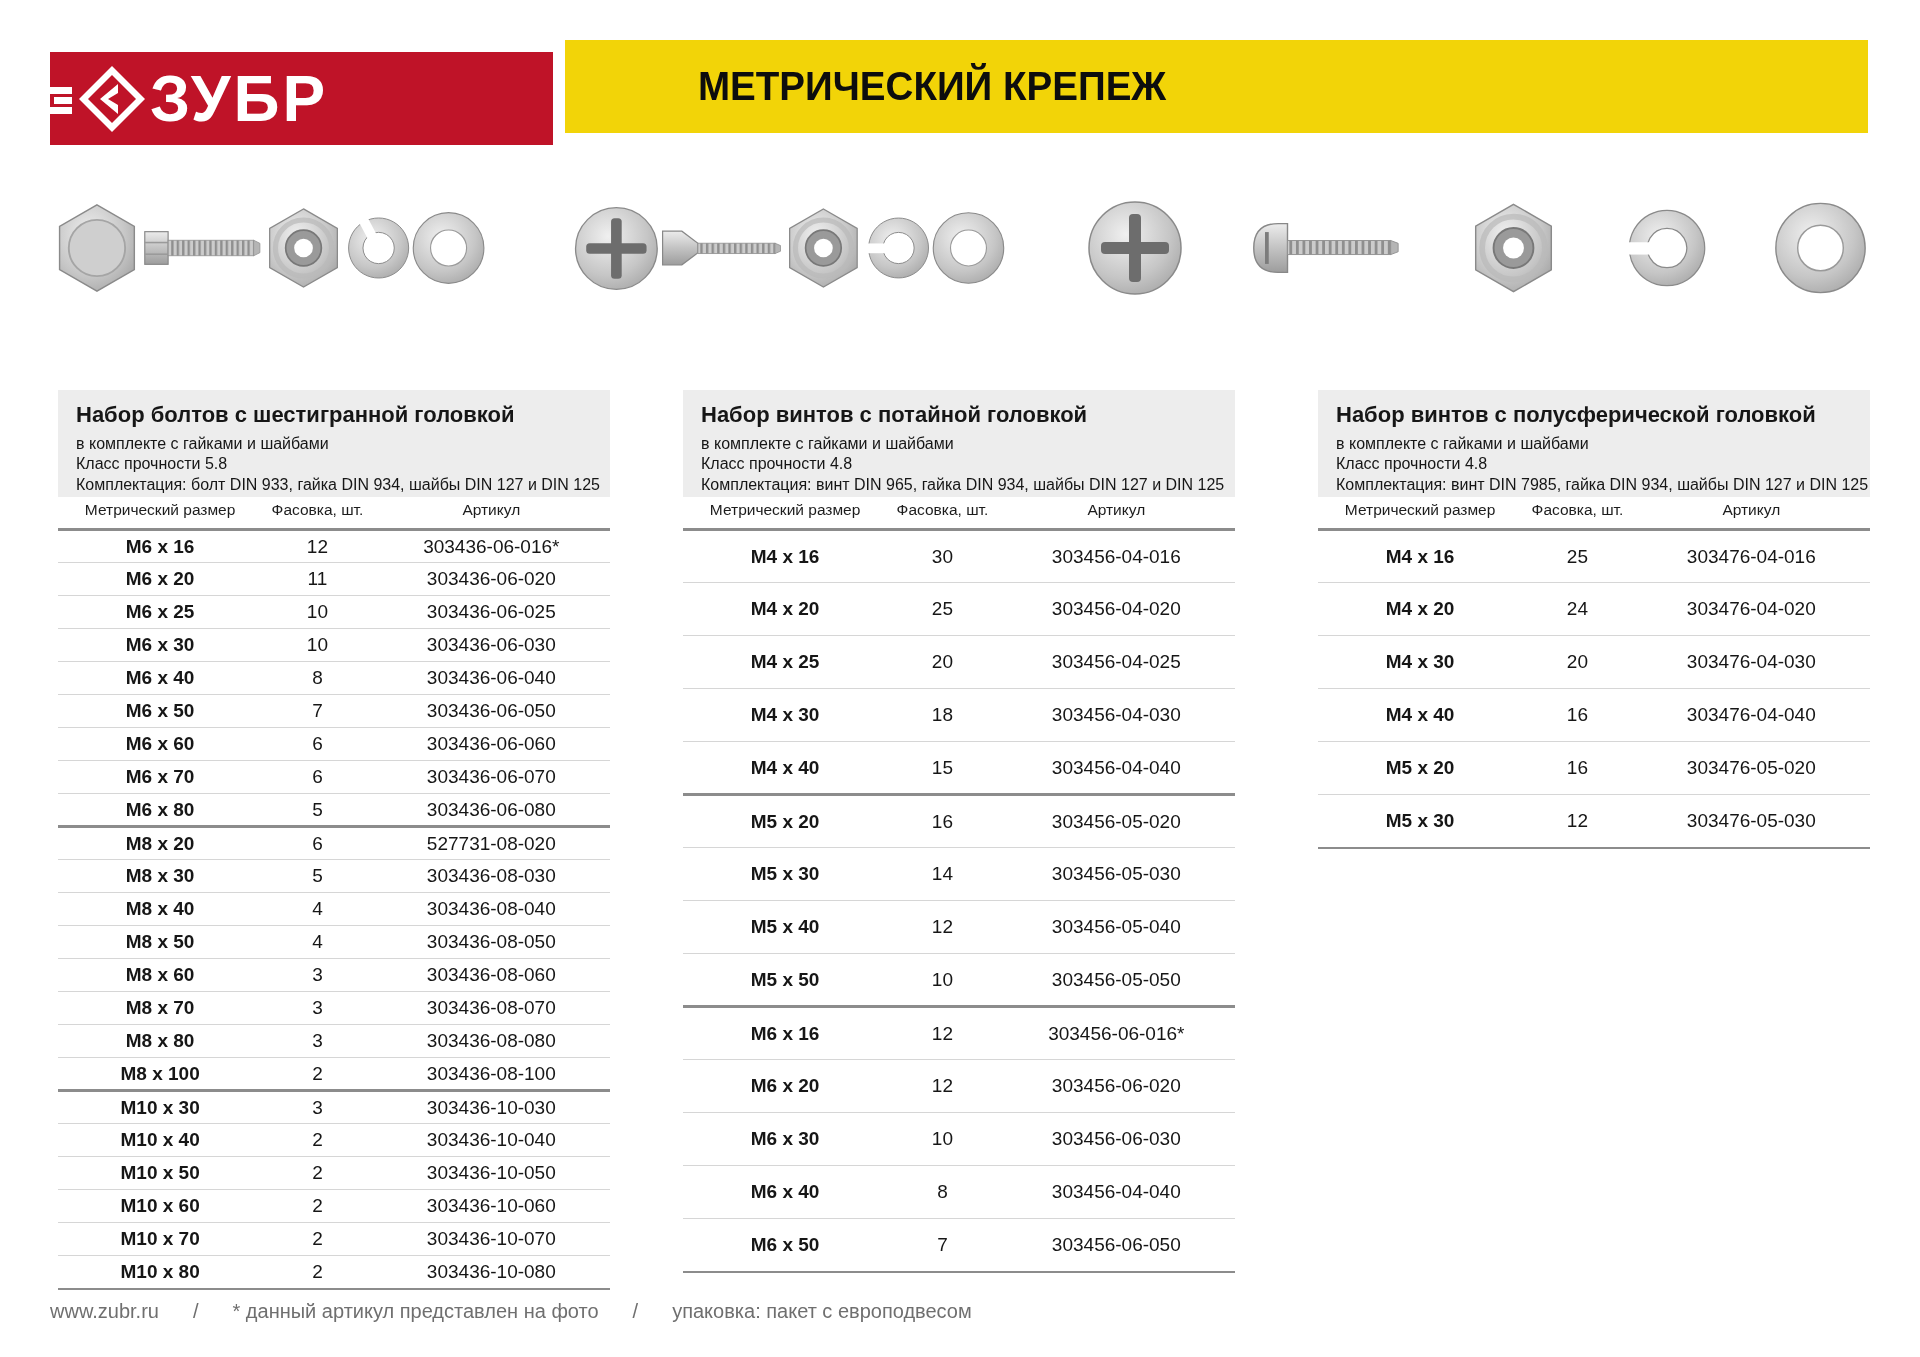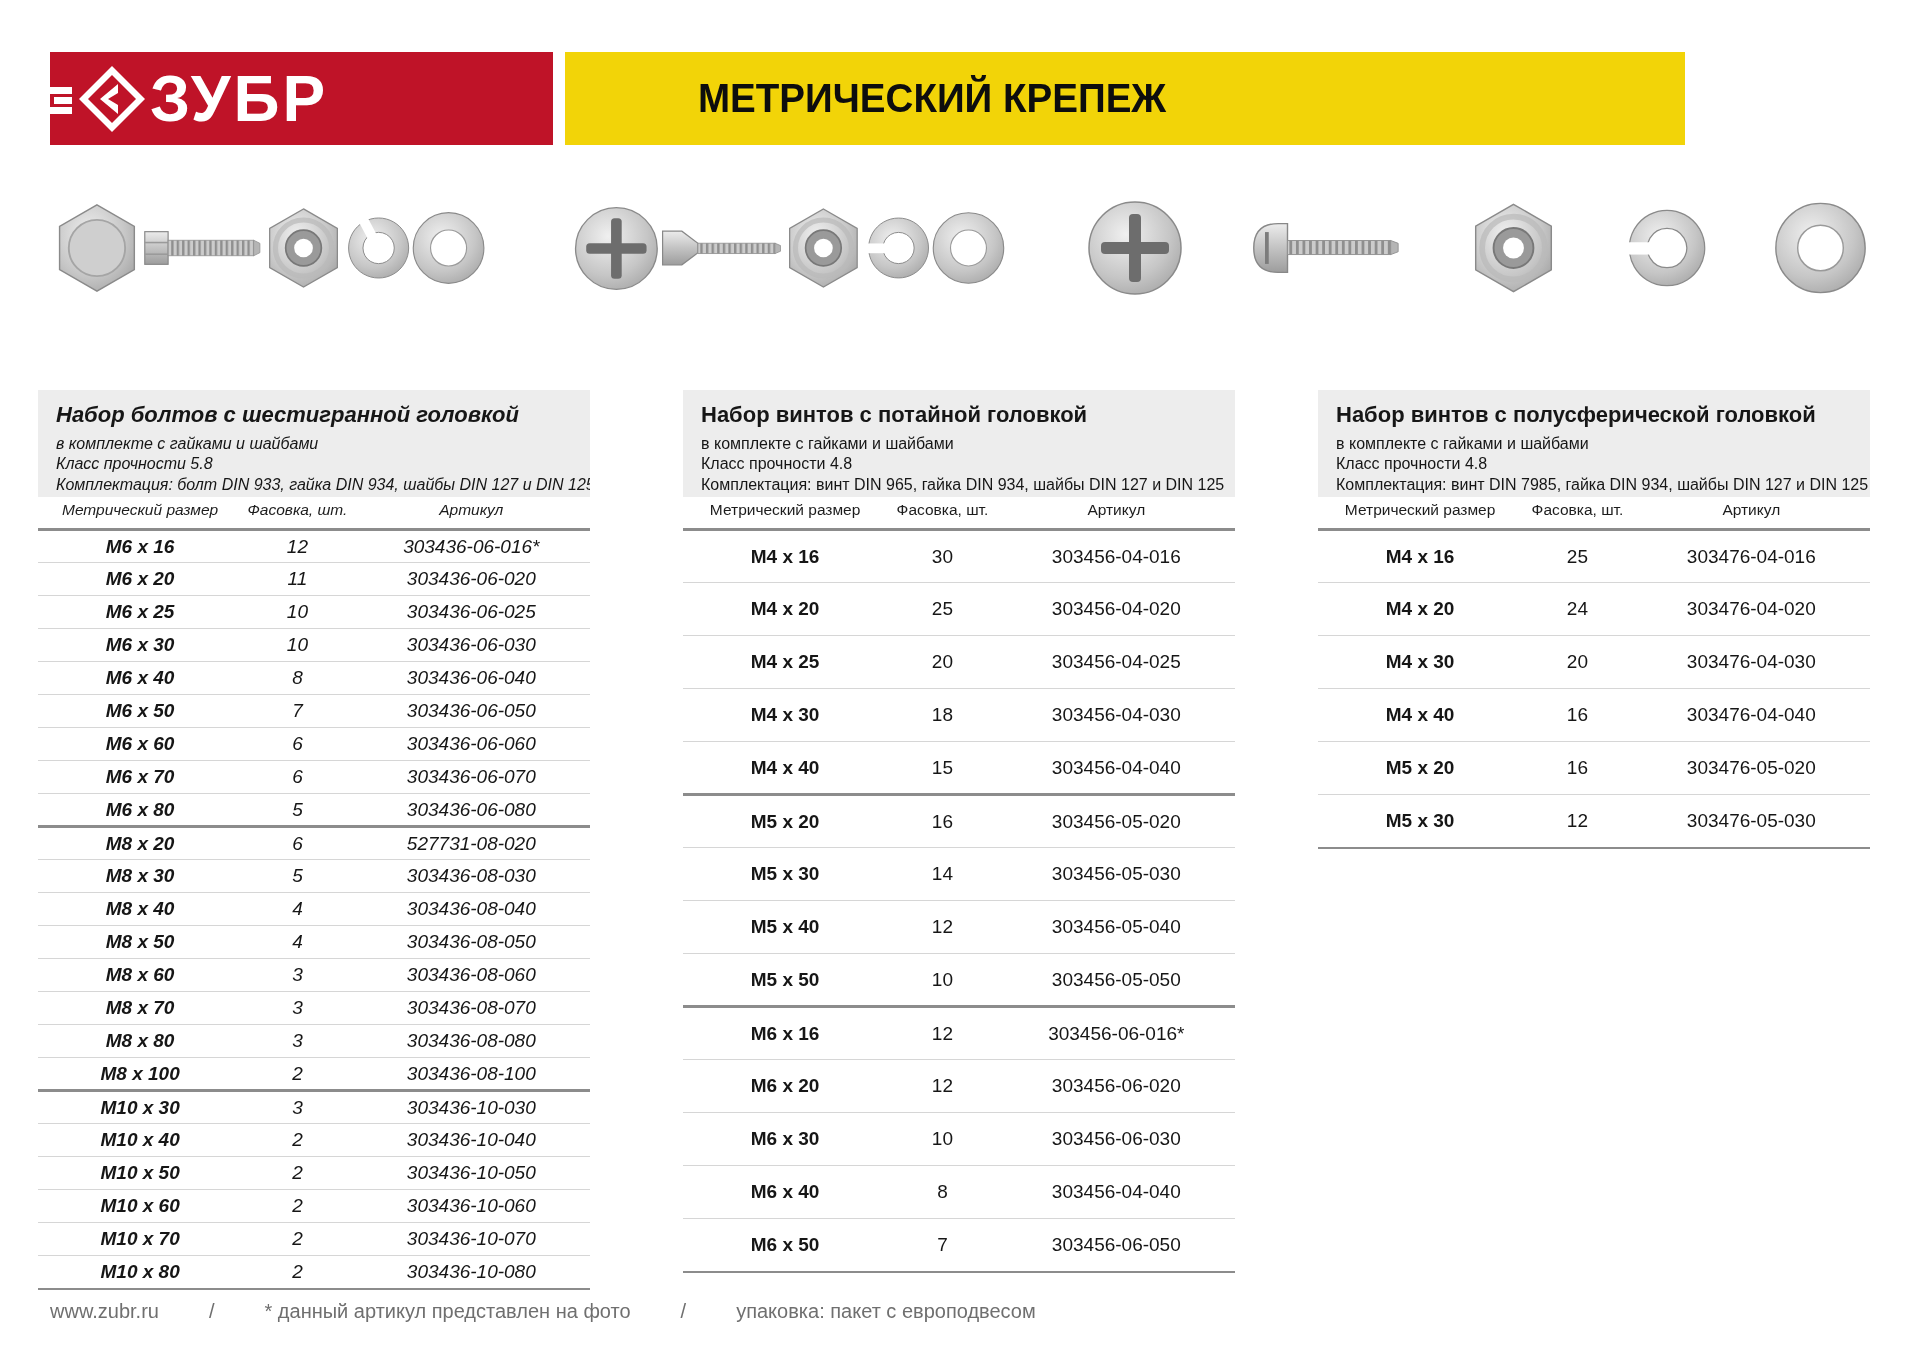--- a/index.html
+++ b/index.html
@@ -13,51 +13,51 @@
   }
   *{margin:0;padding:0;box-sizing:border-box;}
   html,body{background:#ffffff;}
   body{font-family:"Liberation Sans","DejaVu Sans",sans-serif;color:var(--ink);}
   .page{position:relative;width:1920px;height:1357px;background:#fff;overflow:hidden;}
 
   
   .logo-box{position:absolute;left:50px;top:52px;width:503px;height:93px;background:var(--red);
             display:flex;align-items:center;gap:0;}
   .logo-text{color:#fff;font-size:64px;font-weight:800;letter-spacing:3px;line-height:1;}
-  .banner{position:absolute;left:565px;top:52px;width:1120px;height:93px;background:var(--yellow);
+  .banner{position:absolute;left:565px;top:40px;width:1303px;height:93px;background:var(--yellow);
           display:flex;align-items:center;padding-left:133px;}
   .banner span{font-size:41px;font-weight:800;color:#0d0d0d;letter-spacing:0;transform:scaleX(.94);transform-origin:left center;white-space:nowrap;}
 
   
   .photos{position:absolute;top:188px;height:120px;display:flex;align-items:center;justify-content:space-between;}
   #photos-0{left:50px;width:436px;}
   #photos-1{left:572px;width:434px;}
   #photos-2{left:1085px;width:783px;}
   .photos svg{display:block;}
 
   
   .sec{position:absolute;top:390px;width:552px;}
-  #sec-0{left:38px;font-style:italic;} #sec-1{left:683px;} #sec-2{left:1318px;}
+  #sec-0{left:58px;} #sec-1{left:683px;} #sec-2{left:1318px;}
   .sec-head{background:var(--secbg);height:107px;padding:12px 18px 10px;overflow:hidden;}
   .sec-head h2{font-size:22px;font-weight:700;margin-bottom:6px;white-space:nowrap;}
   .sec-head p{font-size:16px;line-height:1.28;white-space:nowrap;}
 
   table.spec{width:100%;border-collapse:collapse;margin-top:0;border-bottom:2px solid var(--rule-dark);}
   table.spec th{font-size:15.5px;font-weight:400;text-align:center;padding:4px 0 9px;
                 border-bottom:3px solid var(--rule-dark);color:#1c1c1c;}
   table.spec td{text-align:center;font-size:19px;border-top:1px solid var(--rule-light);}
   table.spec tbody tr:first-child td{border-top:none;}
   table.spec tr.group-start td{border-top:3px solid var(--rule-dark);}
   td.c-size{font-weight:700;}
   #table-0 td{height:33px;}
   #table-1 td,#table-2 td{height:53px;}
   col.w-size{width:37%;} col.w-qty{width:20%;} col.w-art{width:43%;}
 
   
-  .footer{position:absolute;left:50px;top:1300px;display:flex;gap:50px;align-items:baseline;
+  .footer{position:absolute;left:50px;top:1300px;display:flex;gap:34px;align-items:baseline;
           font-size:20px;color:var(--foot);justify-content:flex-end;}
 </style>
 </head>
 <body>
 
 <svg width="0" height="0" style="position:absolute" aria-hidden="true">
   <defs>
     <linearGradient id="met" x1="0" y1="0" x2="0" y2="1">
       <stop offset="0" stop-color="#ececec"></stop>
         <stop offset=".5" stop-color="#c3c3c3"></stop>

